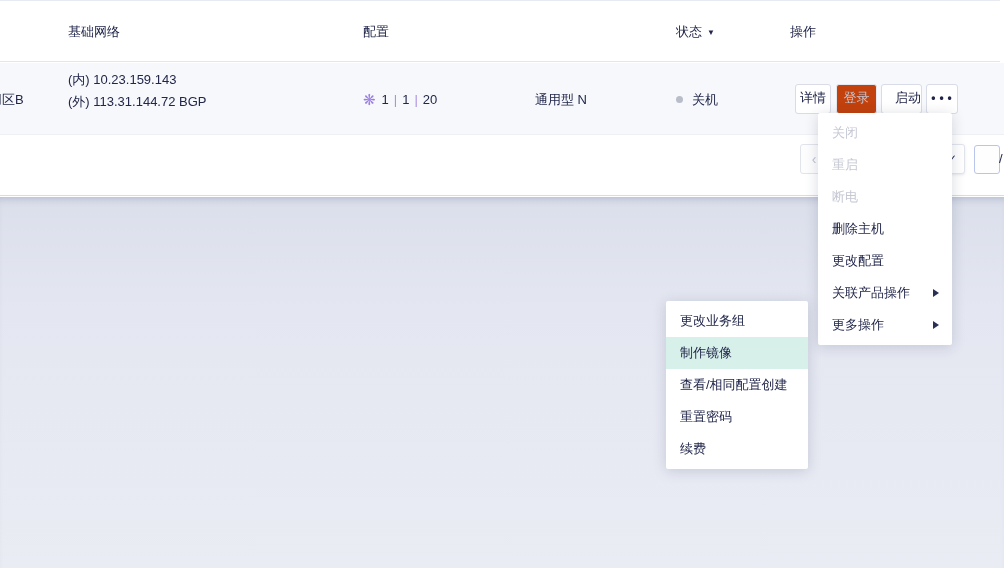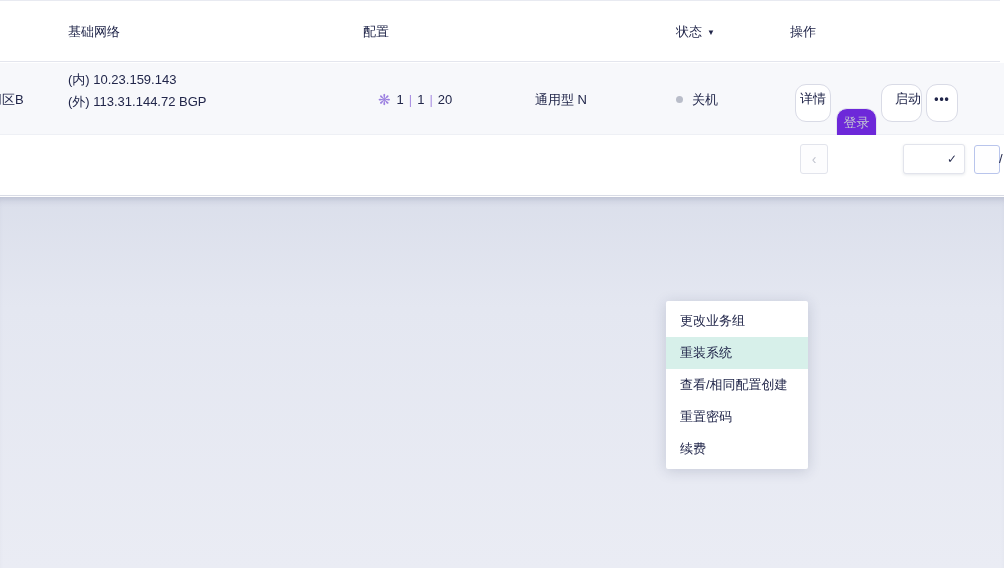--- a/index.html
+++ b/index.html
@@ -17,31 +17,31 @@
   .th-status  { left:676px; cursor:pointer; }
   .th-ops     { left:790px; }
   .filter-arrow { display:inline-block; font-size:8px; margin-left:5px; vertical-align:1px; color:#21264a; }
 
   
   .table-row { position:absolute; left:0; top:63px; width:1004px; height:72px;
     background:#f7f8fb; border-bottom:1px solid #eef0f5; }
   .cell { position:absolute; font-size:13px; color:#21264a; white-space:nowrap; }
   .cell-zone { left:-24px; top:28px; }
   .cell-network { left:68px; top:6px; line-height:22px; }
-  .cell-config { left:363px; top:28px;margin-left:15px; }
+  .cell-config { left:363px; top:28px; }
   .cfg-icon { color:#9b7fe0; font-size:15px; margin-right:6px; vertical-align:-1px; }
   .cfg-sep { color:#a98fe2; margin:0 5px; }
   .cell-machine { left:535px; top:28px; }
   .cell-status { left:676px; top:28px;text-align:right; }
   .dot { display:inline-block; width:7px; height:7px; border-radius:50%; background:#b9bdc9; margin-right:9px; vertical-align:1px; }
   .actions { position:absolute; left:0; top:21px; width:1004px; height:30px; }
-  .btn { position:absolute; top:0; height:38px; line-height:28px; text-align:center;
-    background:#fff; border:1px solid #d9dbe6; border-radius:11px; font-size:13px; color:#21264a; cursor:pointer; }
+  .btn { position:absolute; top:0; height:30px; line-height:28px; text-align:center;
+    background:#fff; border:1px solid #d9dbe6; border-radius:3px; font-size:13px; color:#21264a; cursor:pointer;font-family:Liberation Mono, monospace; }
   .btn-detail { left:795px; width:36px; }
-  .btn-login  { left:836px; width:41px; background:#6d28d9; border-color:#e6e8ef; color:#c3c6d2; cursor:default;margin-top:24px; }
+  .btn-login  { left:836px; width:41px; background:#c2410c; border-color:#e6e8ef; color:#c3c6d2; cursor:default; }
   .btn-start  { left:881px; width:41px;text-align:right; }
   .btn-more   { left:926px; width:32px; font-size:12px; letter-spacing:1px; font-weight:bold; }
 
   
   .pagebar { position:absolute; left:0; top:135px; width:1004px; height:61px;
     background:#fff; border-bottom:1px solid #d9dce6; }
   .pg-prev { position:absolute; left:800px; top:9px; width:28px; height:30px;
     background:#fdfdfe; border:1px solid #e2e4ec; border-radius:3px;
     color:#c0c3ce; font-size:14px; text-align:center; line-height:28px; cursor:pointer; }
   .pg-select { position:absolute; left:903px; top:9px; width:62px; height:30px;
@@ -106,22 +106,31 @@
     <div class="pg-prev">‹</div>
     <div class="pg-select">
       <span class="pg-check">✓</span>
     </div>
     <input class="pg-input" value="" style="">
     <div class="pg-slash">/</div>
   </div>
 
   <div class="content-bg"></div>
 
+  <div class="menu menu-main">
+    <div class="mi disabled">关闭</div>
+    <div class="mi disabled">重启</div>
+    <div class="mi disabled">断电</div>
+    <div class="mi">删除主机</div>
+    <div class="mi">更改配置</div>
+    <div class="mi"><span>关联产品操作</span><span class="arr"></span></div>
+    <div class="mi"><span>更多操作</span><span class="arr"></span></div>
+  </div>
 
   <div class="menu menu-sub">
     <div class="mi">更改业务组</div>
-    <div class="mi highlighted">重装系统</div>
+    <div class="mi highlighted">制作镜像</div>
     <div class="mi">查看/相同配置创建</div>
     <div class="mi">重置密码</div>
     <div class="mi">续费</div>
   </div>
 
 </div>
 
 </body></html>

